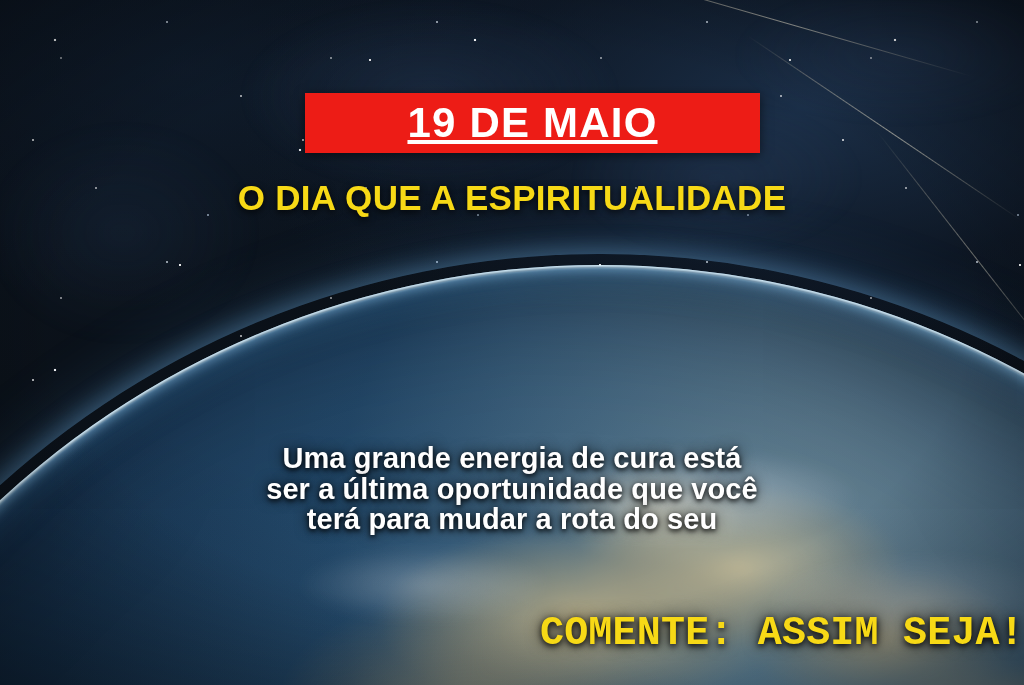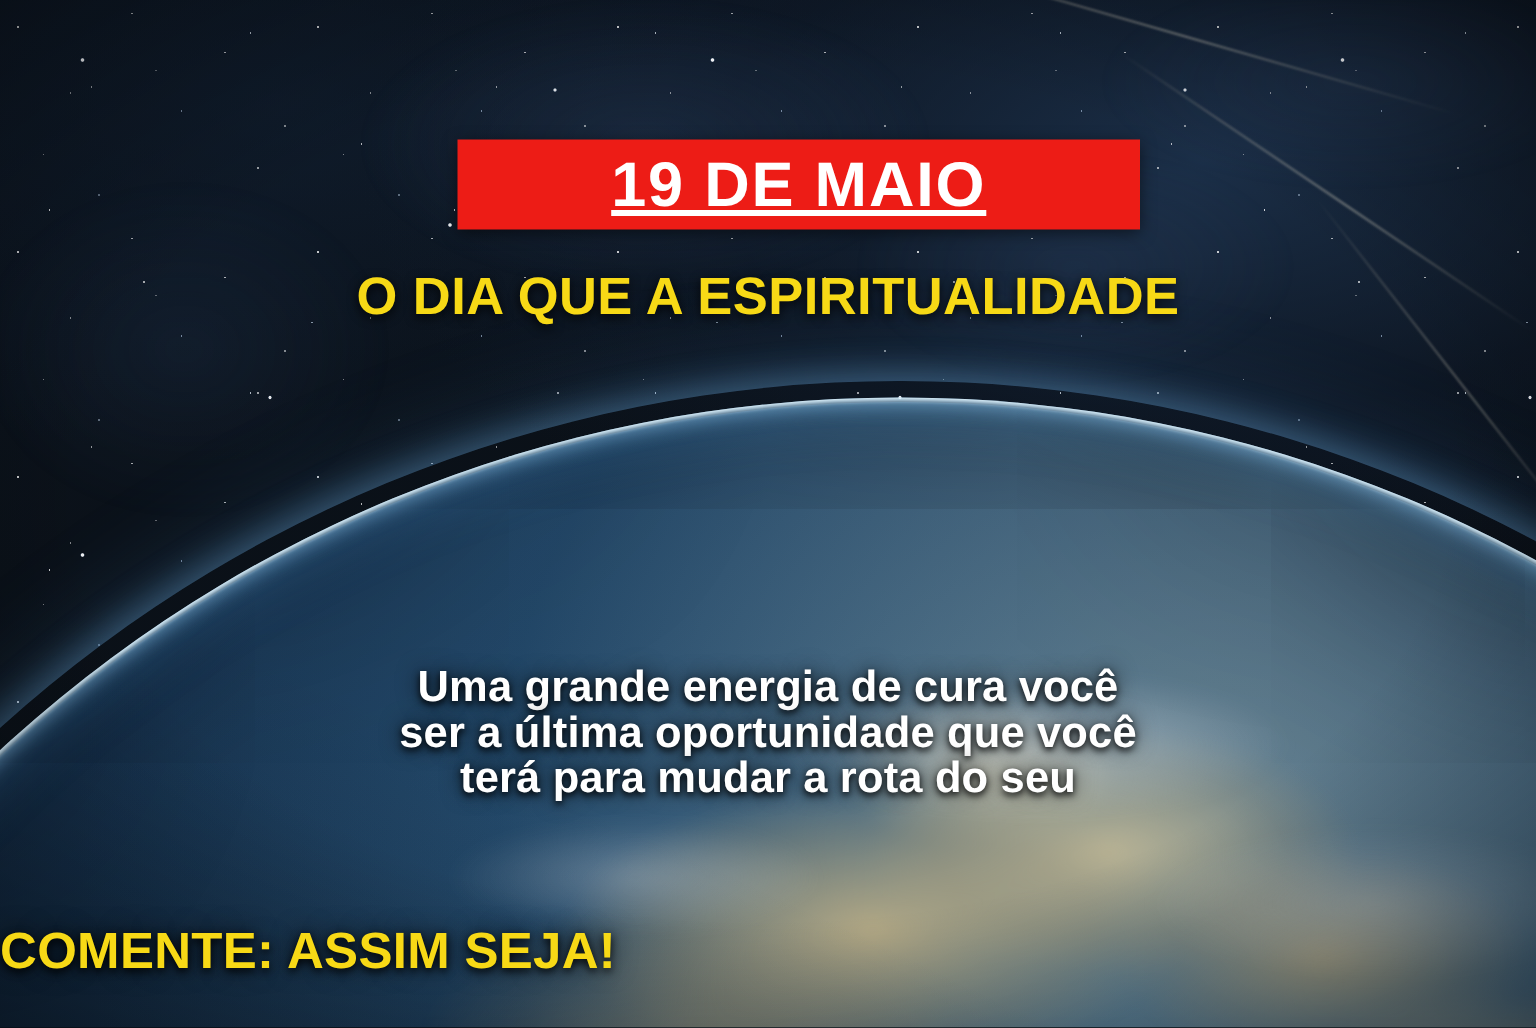--- a/index.html
+++ b/index.html
@@ -276,29 +276,30 @@
       0 2px 5px rgba(0, 0, 0, 0.95),
       0 0 14px rgba(0, 0, 0, 0.8);
   }
   .body-line { display: block; }
 
   .cta {
     position: absolute;
     left: 0;
     right: 0;
     top: 615px;
-    text-align: left;
+    text-align: right;
     color: #f7d916;
-    font-size: 34px;
+    font-size: 40px;
     font-weight: 700;
     letter-spacing: 0.2px;
     line-height: 38px;
     text-shadow:
       0 2px 6px rgba(0, 0, 0, 0.95),
       0 0 16px rgba(0, 0, 0, 0.75);
+    font-family: Liberation Mono, monospace;
   }
 </style>
 </head>
 <body>
 
 <div id="poster">
 
   <div class="layer sky-base"></div>
   <div class="layer nebula"></div>
   <div class="layer stars-fine"></div>
@@ -327,21 +328,21 @@
 
     <div class="date-banner">
       <span class="date-banner-text">19 DE MAIO</span>
     </div>
 
     <div class="headline">
       <span class="headline-line">O DIA QUE A ESPIRITUALIDADE</span>
     </div>
 
     <div class="body-copy">
-      <span class="body-line">Uma grande energia de cura você</span>
+      <span class="body-line">Uma grande energia de cura está</span>
       <span class="body-line">ser a última oportunidade que você</span>
       <span class="body-line">terá para mudar a rota do seu</span>
     </div>
 
     <div class="cta">COMENTE: ASSIM SEJA!</div>
 
   </div>
 </div>
 
 </body></html>

